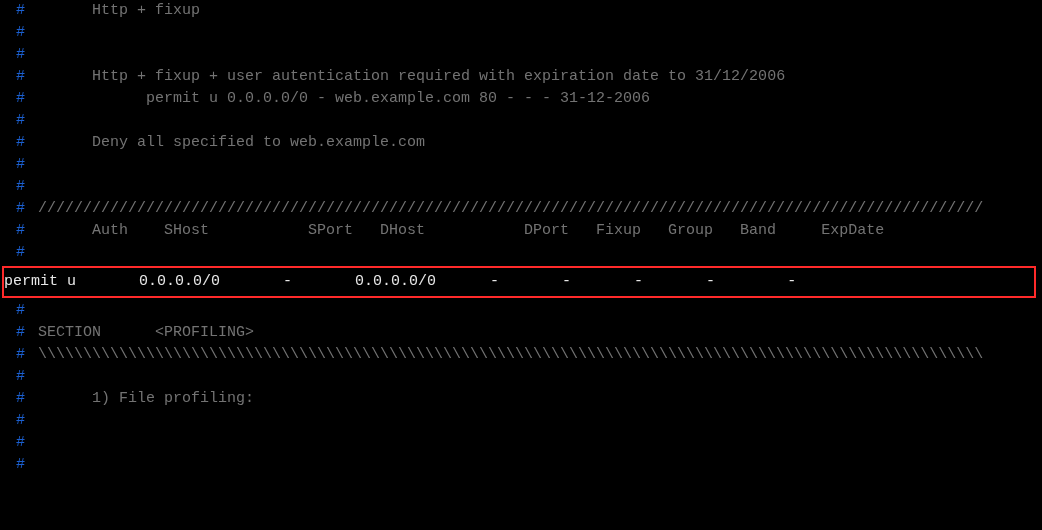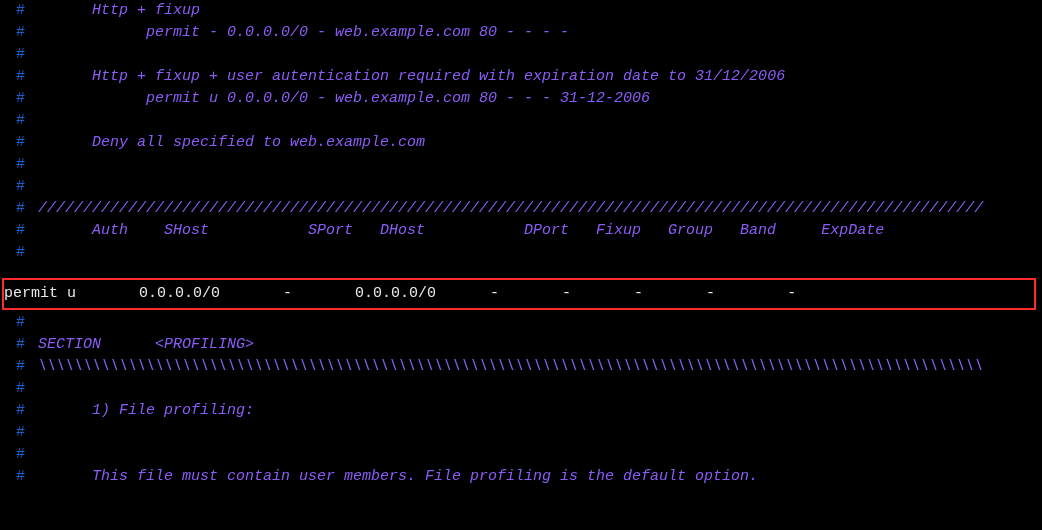--- a/index.html
+++ b/index.html
@@ -21,26 +21,25 @@
     line-height: 22px;
     height: 22px;
   }
   .hash {
     color: #1b5fcf;
     width: 22px;
     padding-left: 16px;
     flex-shrink: 0;
   }
   .txt {
-    color: #8b5cf6;
-    font-style: italic;
+    color: #737373;
   }
   .highlight-row {
     border: 2px solid #ff2a2a;
-    margin: 14px 6px 2px 2px;
+    margin: 2px 6px 2px 2px;
     padding: 4px 0 4px 0;
   }
   .highlight-inner {
     color: #e8e8e8;
     white-space: pre;
     font-size: 15px;
     line-height: 20px;
   }
   .dotline {
     letter-spacing: 0;
@@ -50,21 +49,21 @@
 <body>
 
 <div class="screen">
 
   <div class="line">
     <span class="hash">#</span>
     <span class="txt"><span>      </span><span>Http + fixup</span></span>
   </div>
   <div class="line">
     <span class="hash">#</span>
-    <span class="txt"><span>            </span><span>permit - 0.0.0.0/0 - web.example.com 80 - - - -</span></span>
+    <span class="txt"><span>            </span></span>
   </div>
   <div class="line">
     <span class="hash">#</span>
     <span class="txt"></span>
   </div>
   <div class="line">
     <span class="hash">#</span>
     <span class="txt"><span>      </span><span>Http + fixup + user autentication required with expiration date to 31/12/2006</span></span>
   </div>
   <div class="line">
@@ -135,16 +134,15 @@
     <span class="hash">#</span>
     <span class="txt"></span>
   </div>
 
   <div class="line">
     <span class="hash">#</span>
   </div>
 
   <div class="line">
     <span class="hash">#</span>
-    <span class="txt"><span>      </span><span>This file must contain user members. File profiling is the default option.</span></span>
   </div>
 
 </div>
 
 </body></html>

